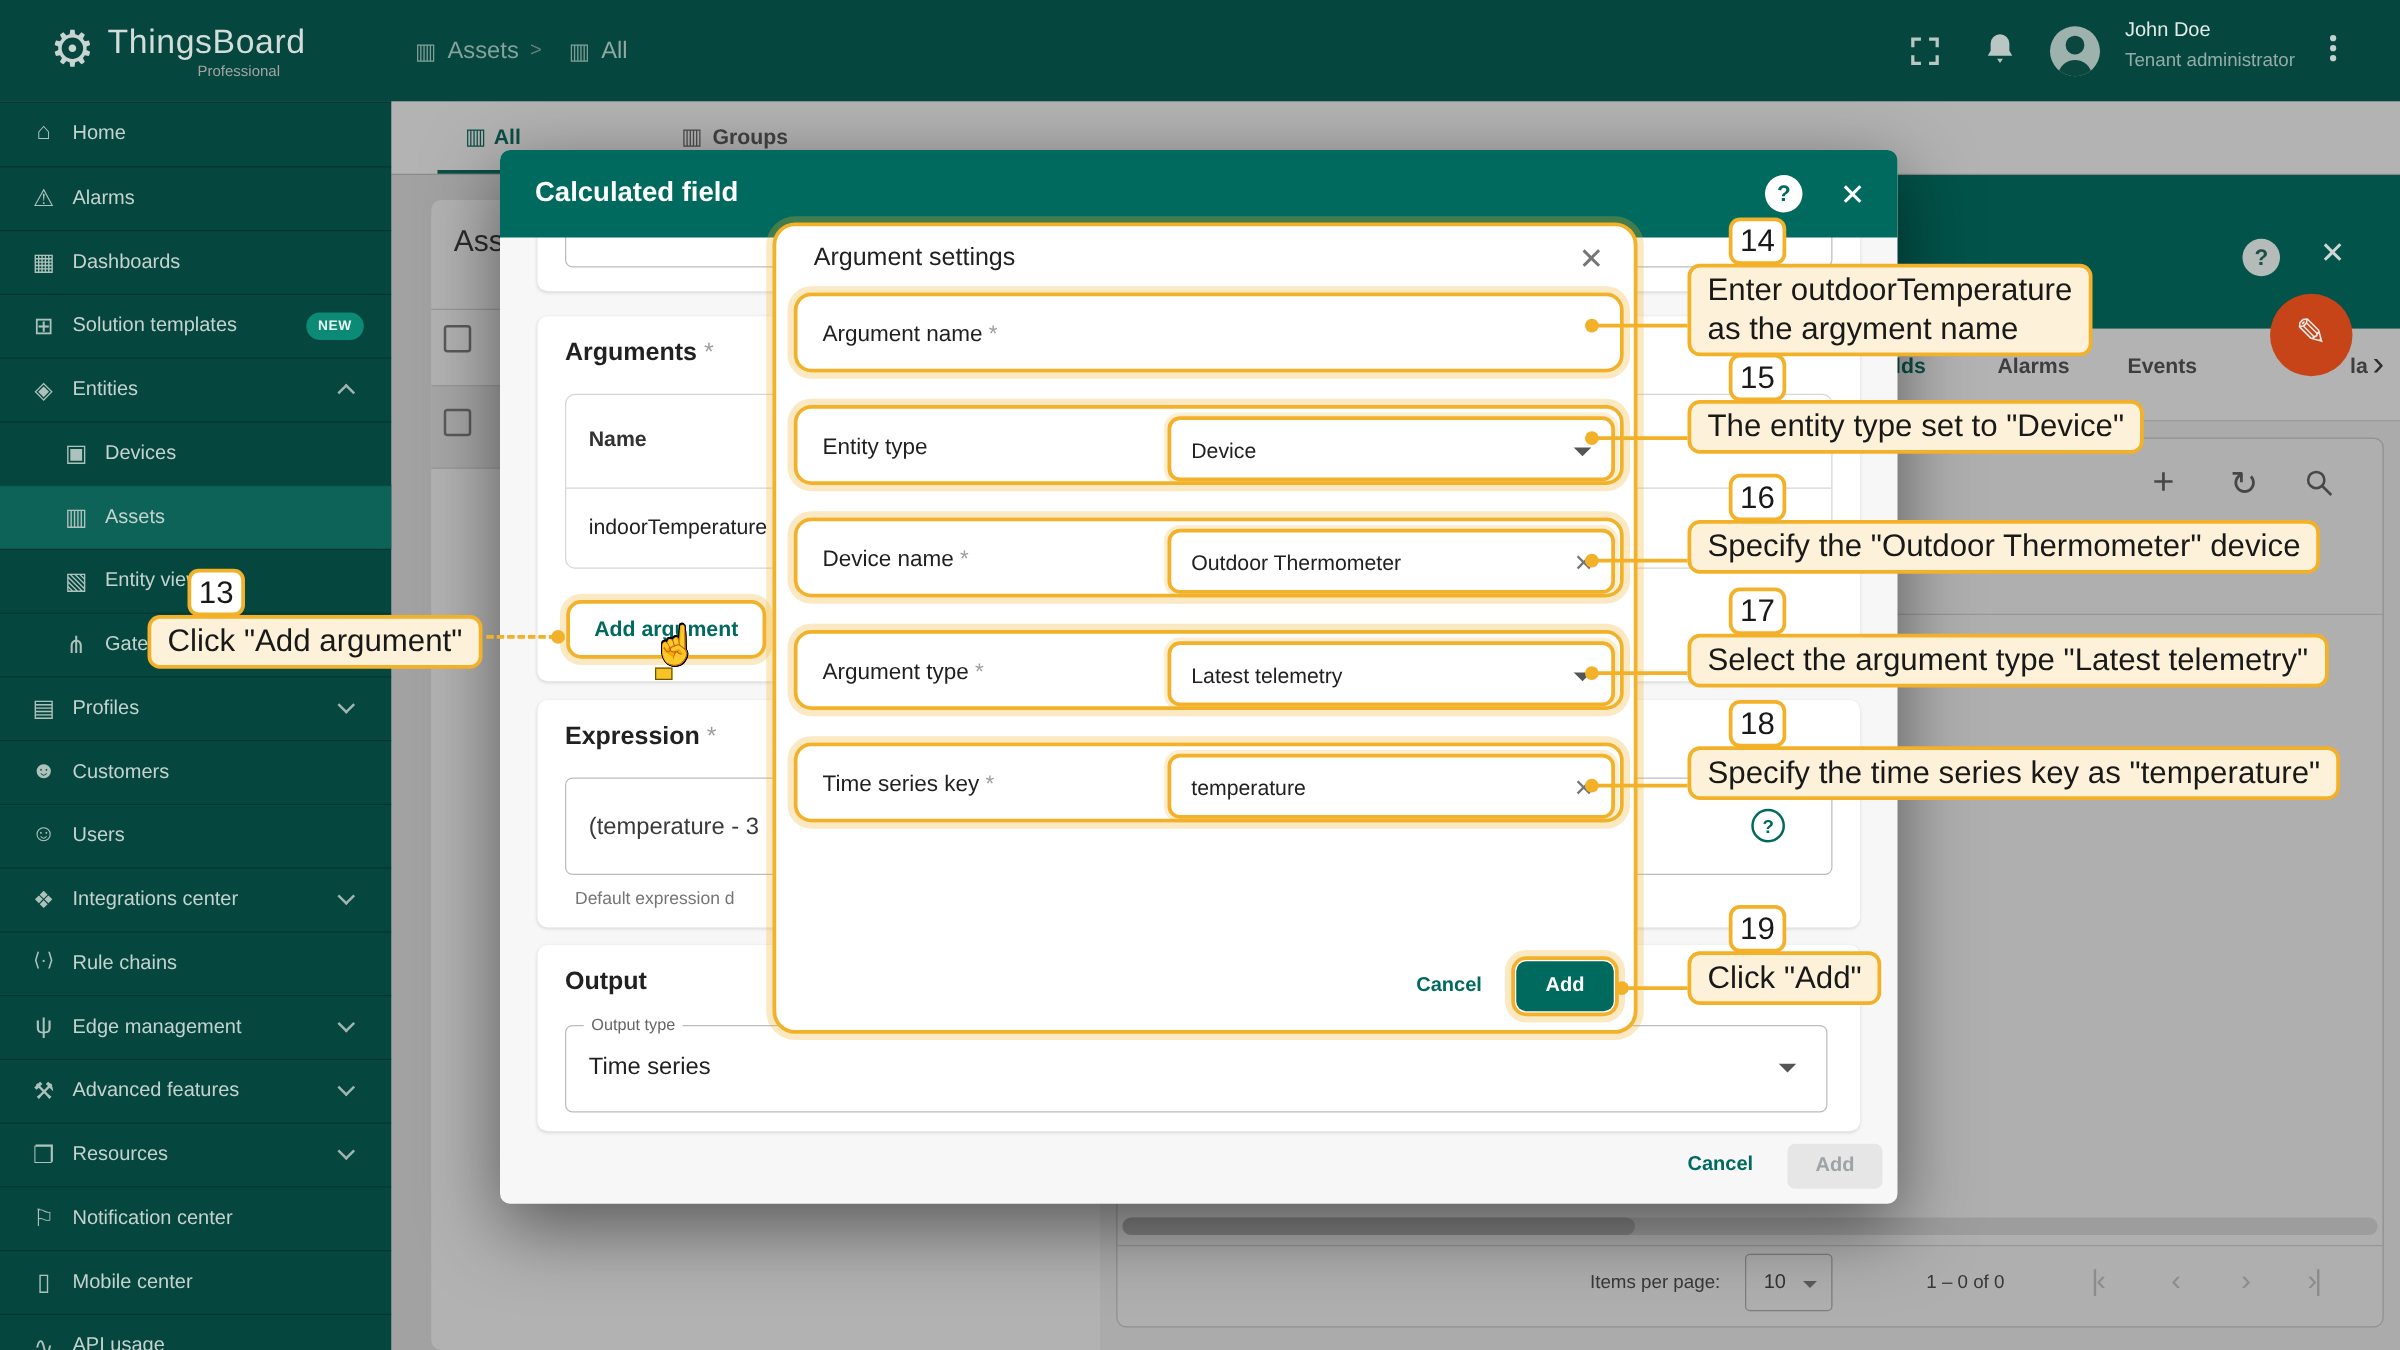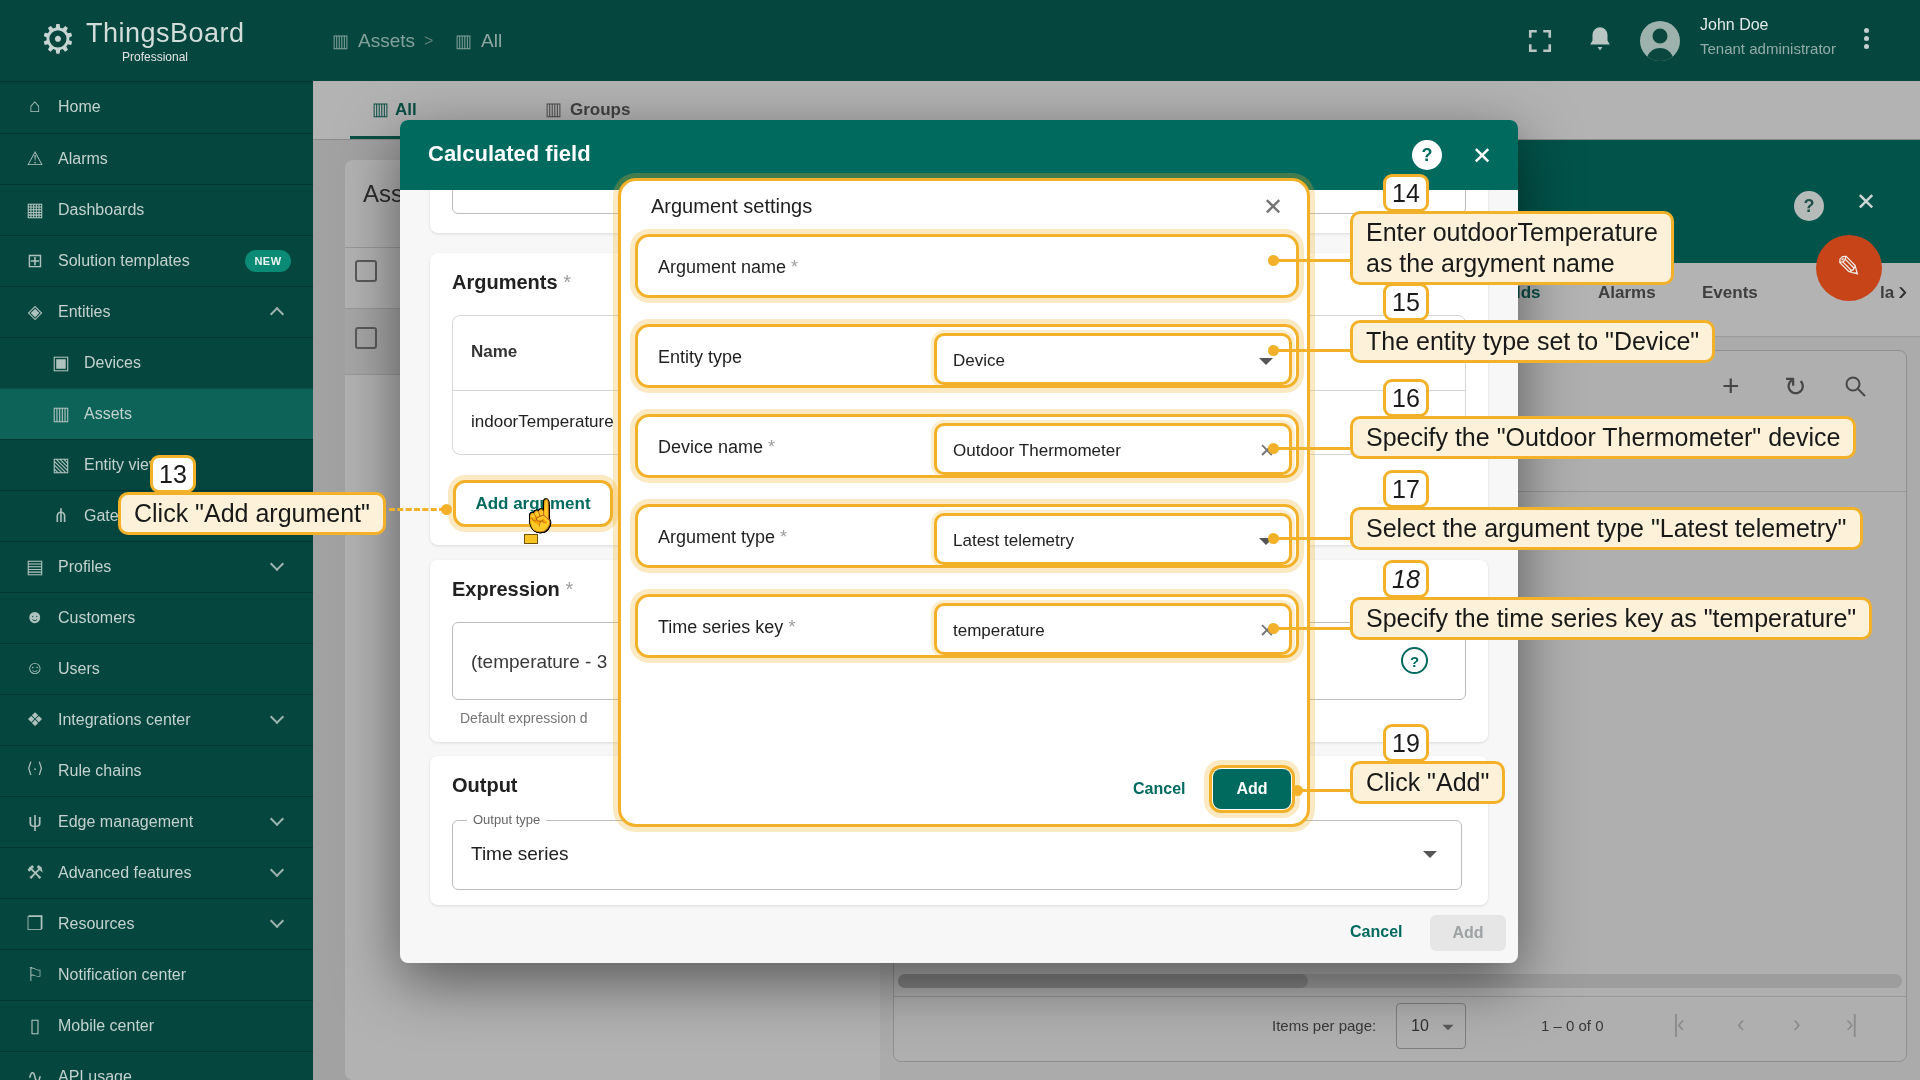--- a/index.html
+++ b/index.html
@@ -5,21 +5,21 @@
   html,body{margin:0;padding:0;background:#777;}
   *{box-sizing:border-box;}
   .stage{position:relative;width:1920px;height:1080px;overflow:hidden;background:#A2A2A2;
          font-family:"Liberation Sans",sans-serif;-webkit-font-smoothing:antialiased;}
   .abs{position:absolute;}
   
   .topbar{left:0;top:0;width:1920px;height:81px;background:#05463E;z-index:30;}
   .sidebar{left:0;top:81px;width:313px;height:999px;background:#05463E;z-index:30;border-top:1px solid rgba(0,0,0,.28);}
   .logo-gear{left:40px;top:16px;font-size:40px;color:#C7D4D1;}
   .logo-title{left:86px;top:18px;font-size:27px;color:#D2DDDA;letter-spacing:.5px;}
-  .logo-sub{left:86px;top:50px;width:138px;text-align:center;font-size:12px;color:#e5e5e5;}
+  .logo-sub{left:86px;top:50px;width:138px;text-align:right;font-size:12px;color:#a3a3a3;}
   .crumb{top:30px;height:22px;font-size:19px;color:#83A29B;}
   .crumb-ic{font-size:18px;color:#7FA099;}
   .nav-item{left:0;width:313px;height:51px;border-top:1px solid rgba(0,0,0,.22);color:#C4D3CF;font-size:16px;}
   .nav-item.first{border-top:none;}
   .nav-item.sel{background:#0D6358;}
   .nav-ic{position:absolute;left:22px;top:13px;width:26px;text-align:center;font-size:19px;color:#AEC2BD;}
   .nav-ic.sub{left:48px;}
   .nav-lb{position:absolute;left:58px;top:16px;}
   .nav-lb.sub{left:84px;}
   .chev{position:absolute;left:272px;top:20px;width:10px;height:10px;border-right:2px solid #9FB5B0;border-bottom:2px solid #9FB5B0;}
@@ -384,21 +384,21 @@
   <span class="abadge" style="left:1371px;top:379px;">16</span>
   <div class="abox" style="left:1350px;top:416px;">Specify the "Outdoor Thermometer" device</div>
 
   <div class="aline" style="left:1278px;top:537px;width:72px;"></div>
   <span class="adot" style="left:1268px;top:533px;"></span>
   <span class="abadge" style="left:1371px;top:470px;">17</span>
   <div class="abox" style="left:1350px;top:507px;">Select the argument type "Latest telemetry"</div>
 
   <div class="aline" style="left:1278px;top:627px;width:72px;"></div>
   <span class="adot" style="left:1268px;top:623px;"></span>
-  <span class="abadge" style="left:1371px;top:560px;font-style:italic;">18</span>
+  <span class="abadge" style="left:1371px;top:560px;">18</span>
   <div class="abox" style="left:1350px;top:597px;">Specify the time series key as "temperature"</div>
 
   <div class="aline" style="left:1300px;top:789px;width:50px;"></div>
   <span class="adot" style="left:1292px;top:785px;"></span>
   <span class="abadge" style="left:1371px;top:724px;">19</span>
   <div class="abox" style="left:1350px;top:761px;">Click "Add"</div>
 
 </div>
 
 </body></html>

